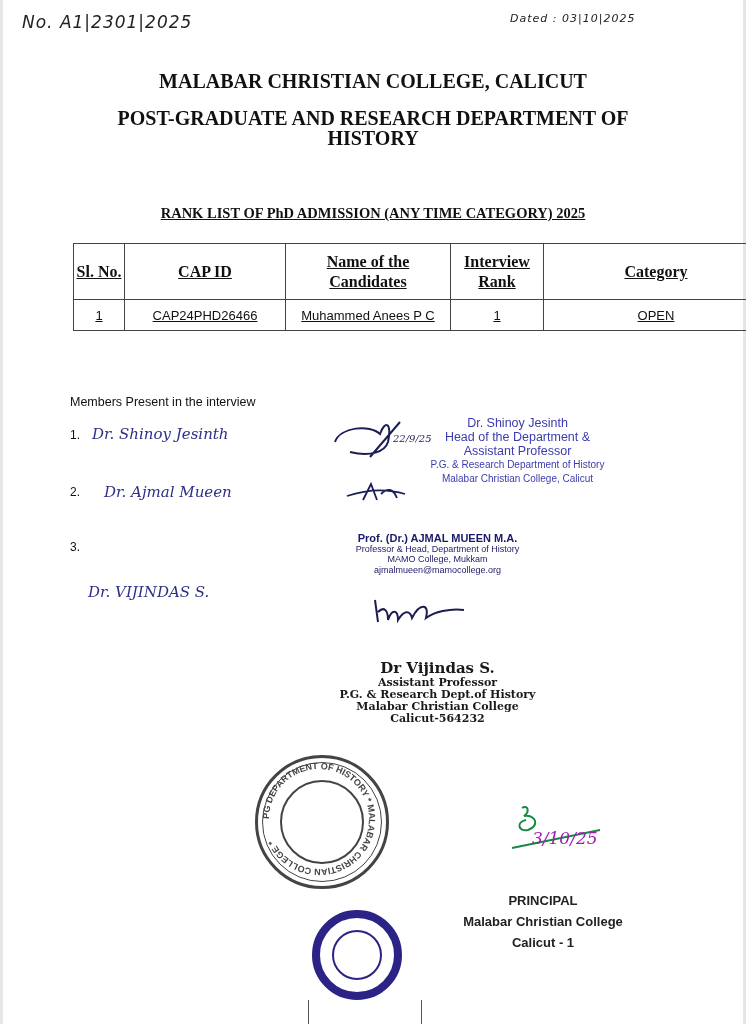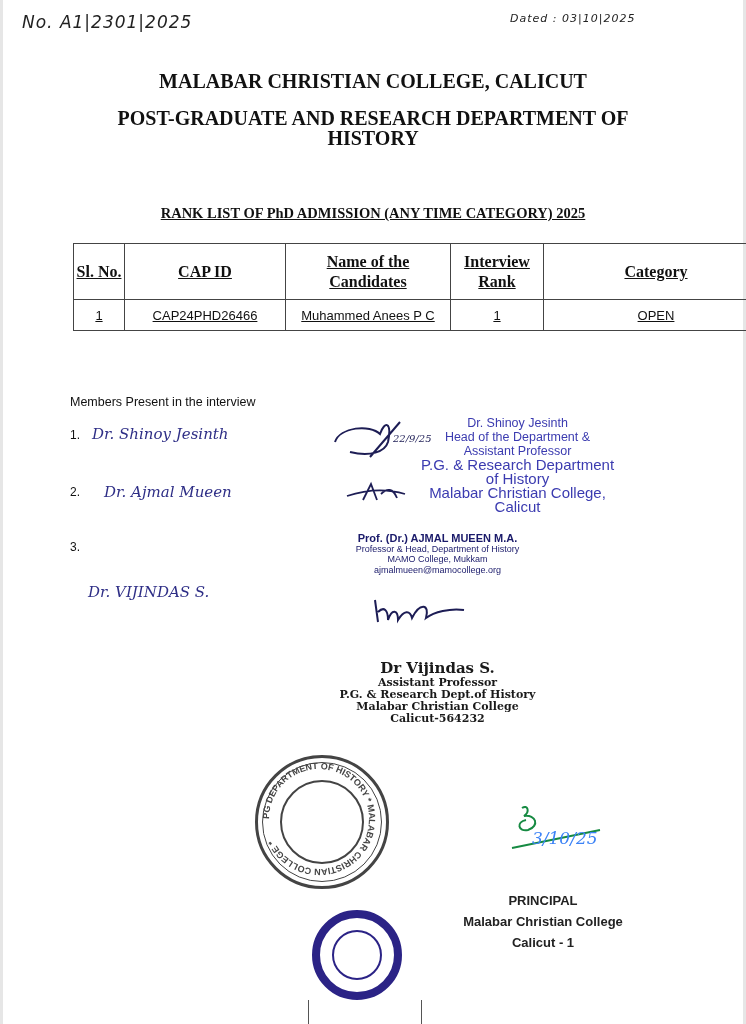--- a/index.html
+++ b/index.html
@@ -23,33 +23,33 @@
   table.rank { position: absolute; left: 73px; top: 243px; border-collapse: collapse; width: 696px; text-decoration: underline; }
   table.rank th, table.rank td { border: 1.5px solid #444; text-align: center; }
   table.rank th { font-family: "Liberation Serif", serif; font-weight: bold; font-size: 16px; height: 53px; line-height: 20px; }
   table.rank td { font-size: 13px; height: 28px; }
   .members-label { position: absolute; left: 70px; top: 395px; font-size: 12.5px; }
   .mnum { position: absolute; font-size: 12px; }
   .mname { position: absolute; font-size: 15px; color: #2e2e86; font-family: "DejaVu Serif", serif; font-style: italic; }
   .sig { position: absolute; color: #1d1d55; font-family: "DejaVu Serif", serif; font-style: italic; }
   .stampblock { position: absolute; text-align: center; }
   .sj { left: 420px; top: 416px; width: 195px; color: #3b3bb0; font-size: 12.5px; line-height: 14px; }
-  .sj .small { font-size: 15px; }
+  .sj .small { font-size: 10px; }
   .am { left: 330px; top: 533px; width: 215px; color: #1a1a6a; font-size: 9px; line-height: 10.5px; }
   .am .big { font-size: 11px; font-weight: bold; }
   .vj { left: 320px; top: 640px; width: 235px; color: #1a1a1a; font-family: "DejaVu Serif", serif; font-size: 11px; line-height: 12px; font-weight: bold; margin-top: 19px; }
   .vj .big { font-size: 15px; line-height: 18px; }
   .principal { position: absolute; left: 448px; top: 890px; width: 190px; text-align: center; font-size: 13px; font-weight: bold; line-height: 21px; color: #222; }
   .seal { position: absolute; border-radius: 50%; }
   .seal-hist { left: 255px; top: 755px; width: 128px; height: 128px; border: 3px solid #444; }
   .seal-hist::before { content: ""; position: absolute; inset: 4px; border: 1px solid #444; border-radius: 50%; }
   .seal-hist::after { content: ""; position: absolute; inset: 22px; border: 2px solid #444; border-radius: 50%; }
   .seal-mcc { left: 312px; top: 910px; width: 90px; height: 90px; border: 8px solid #2b2386; box-sizing: border-box; }
   .seal-mcc::after { content: ""; position: absolute; inset: 12px; border: 2px solid #2b2386; border-radius: 50%; }
-  .green-sig { position: absolute; left: 512px; top: 805px; color: #3b82f6; font-family: "DejaVu Serif", serif; font-style: italic; font-size: 17px; }
+  .green-sig { position: absolute; left: 512px; top: 805px; color: #a21caf; font-family: "DejaVu Serif", serif; font-style: italic; font-size: 17px; }
 </style>
 </head>
 <body>
 
 <div class="edge-l"></div>
 <div class="edge-r"></div>
 
 <div class="ref hand">No. A1|2301|2025</div>
 <div class="dated hand">Dated : 03|10|2025</div>
 

